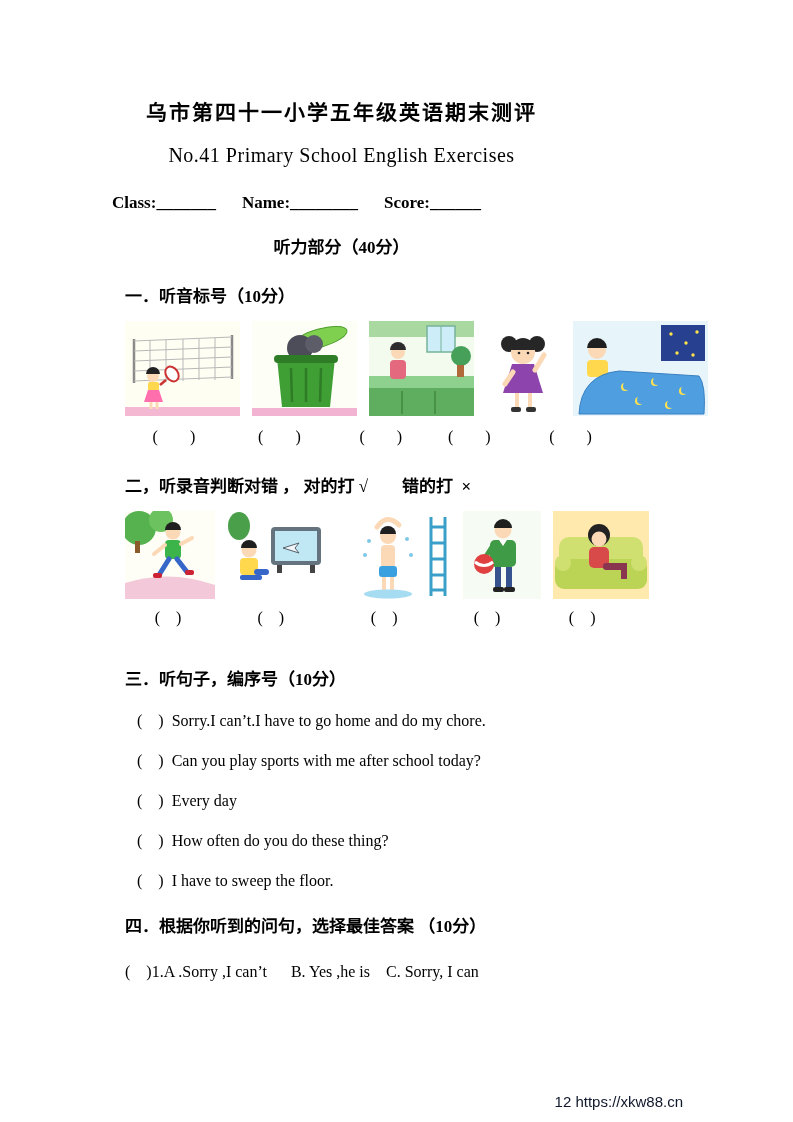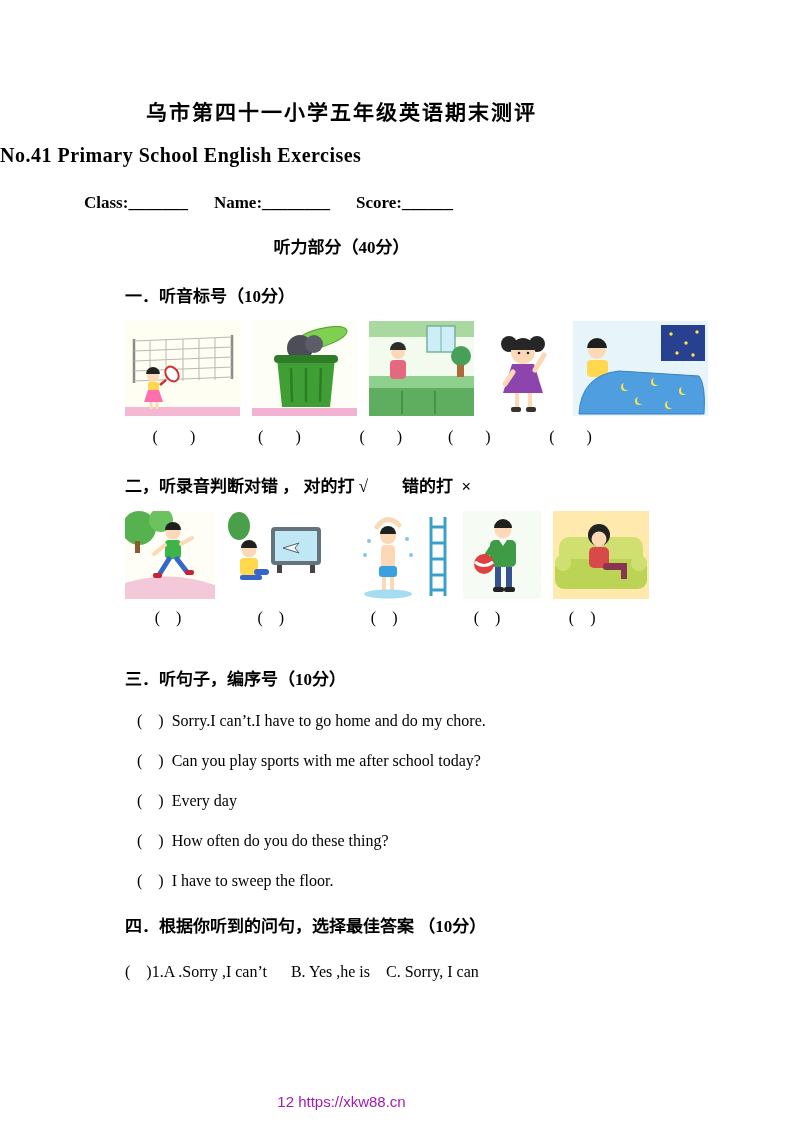--- a/index.html
+++ b/index.html
@@ -5,22 +5,22 @@
   * { margin:0; padding:0; box-sizing:border-box; }
   html,body { background:#ffffff; }
   body {
     width:793px; height:1122px; margin:0 auto; position:relative;
     font-family:"Liberation Serif","DejaVu Serif",serif; color:#000;
     overflow:hidden;
   }
   .page { position:relative; width:683px; height:1122px; padding-top:96px; }
   .pre { white-space:pre-wrap; }
   .title-cn { text-align:center; font-size:21px; font-weight:bold; letter-spacing:2px; }
-  .title-en { text-align:left; font-size:20px; font-weight:bold; margin-top:18px; letter-spacing:.5px; }
-  .fields { margin:26px 0 0 84px; display:flex; gap:26px; font-weight:bold; font-size:17px; }
+  .title-en { text-align:center; font-size:20px; font-weight:normal; margin-top:18px; letter-spacing:.5px; }
+  .fields { margin:26px 0 0 112px; display:flex; gap:26px; font-weight:bold; font-size:17px; }
   .part-title { text-align:center; font-weight:bold; font-size:17px; margin-top:20px; }
   .content { margin-left:125px; margin-right:55px; }
   .sec-heading { font-weight:bold; font-size:17px; }
   .s1h { margin-top:24px; }
   .pics-row { display:flex; gap:12px; align-items:flex-end; }
   .r1 { margin-top:14px; }
   .blanks { display:flex; gap:12px; font-size:16px; }
   .blanks span { display:inline-block; text-align:center; white-space:pre; }
   .r1b { margin-top:12px; }
   .r1b span:nth-child(1){width:115px} .r1b span:nth-child(2){width:105px}
@@ -32,21 +32,21 @@
   .r2b span:nth-child(1){width:90px} .r2b span:nth-child(2){width:100px}
   .r2b span:nth-child(3){width:112px} .r2b span:nth-child(4){width:78px}
   .r2b span:nth-child(5){width:96px}
   .s3h { margin-top:38px; margin-bottom:22px; }
   .s3-item { font-size:16px; margin-bottom:22px; padding-left:12px; }
   .s4h { margin-top:2px; }
   .s4-item { font-size:16px; margin-top:26px; }
   .pic { flex:0 0 auto; line-height:0; }
   .footer {
     position:absolute; bottom:12px; left:0; width:100%;
-    text-align:center; font-size:15px; color:#a21caf;
+    text-align:right; font-size:15px; color:#0f172a;
     font-family:"Liberation Sans","DejaVu Sans",sans-serif;
   }
 </style>
 </head>
 <body>
 
 <div class="page">
 
   <div class="title-cn pre">乌市第四十一小学五年级英语期末测评</div>
   <div class="title-en pre">No.41 Primary School English Exercises</div>

